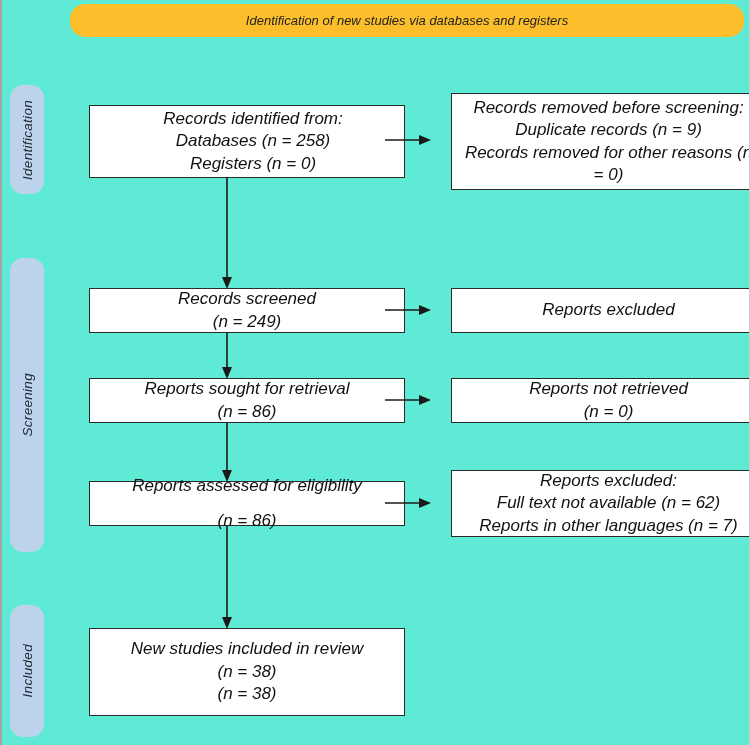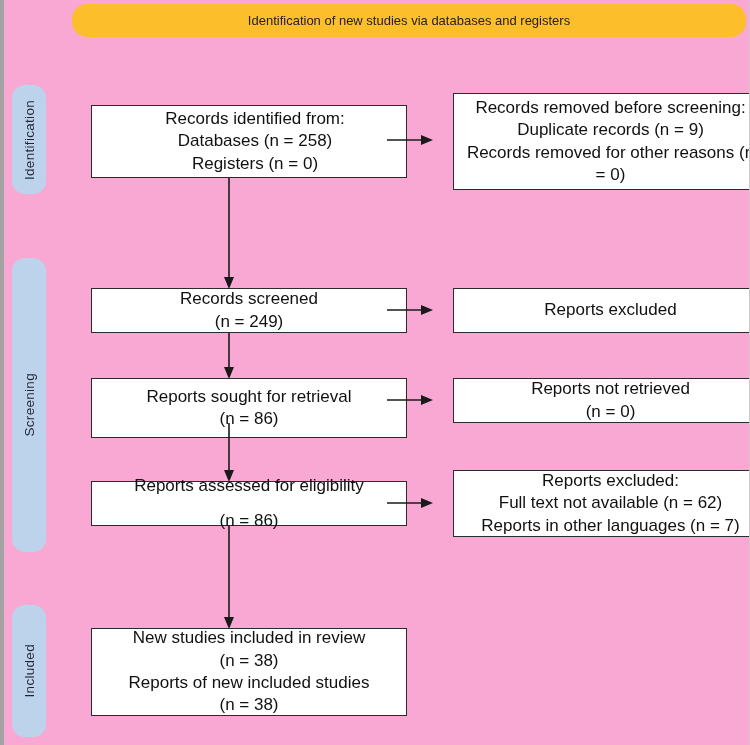--- a/index.html
+++ b/index.html
@@ -9,24 +9,25 @@
     --arrow: #1A1A1A;
   }
   * { margin: 0; padding: 0; box-sizing: border-box; }
   html, body { background: #ffffff; }
   body { font-family: "Liberation Sans", "DejaVu Sans", sans-serif; }
 
   .page {
     position: relative;
     width: 750px;
     height: 745px;
-    background: #f9a8d4;
-    border-left: 4px solid #a3a3a3;
+    background: #5eead4;
+    border-left: 2px solid #a3a3a3;
     border-right: 1px solid #c9c9c9;
     overflow: hidden;
+    font-style: italic;
   }
 
   .banner {
     position: absolute;
     left: 68px; top: 4px;
     width: 674px; height: 33px;
     background: var(--banner-bg);
     border-radius: 15px;
     display: flex; align-items: center; justify-content: center;
     font-size: 13px;
@@ -65,21 +66,21 @@
     padding: 2px 8px;
     margin-left: 20px;
   }
   .col-left  { left: 67px;  width: 316px; }
   .col-right { left: 429px; width: 315px; }
 
   .b-identified { top: 105px; height: 73px; padding-left: 20px; }
   .b-removed    { top: 93px;  height: 97px; }
   .b-screened   { top: 288px; height: 45px; }
   .b-excluded   { top: 288px; height: 45px; }
-  .b-sought     { top: 378px; height: 60px; }
+  .b-sought     { top: 378px; height: 45px; }
   .b-notretr    { top: 378px; height: 45px; }
   .b-assessed   { top: 481px; height: 45px; gap: 12px; }
   .b-repexcl    { top: 470px; height: 67px; }
   .b-included   { top: 628px; height: 88px; }
 
   .arrows {
     position: absolute;
     left: 0; top: 0;
     width: 750px; height: 745px;
     color: var(--arrow);
@@ -145,21 +146,20 @@
 
   <div class="box col-right b-repexcl">
     <div>Reports excluded:</div>
     <div>Full text not available (n = 62)</div>
     <div>Reports in other languages (n = 7)</div>
   </div>
 
   <div class="box col-left b-included">
     <div>New studies included in review</div>
     <div>(n = 38)</div>
-    <div>Reports of new included studies</div>
     <div>(n = 38)</div>
   </div>
 
   <svg class="arrows" viewBox="0 0 750 745" aria-hidden="true">
 
     <g>
       <line x1="225" y1="178" x2="225" y2="277"></line>
       <polygon points="225,289 220,277 230,277"></polygon>
     </g>
     <g>

